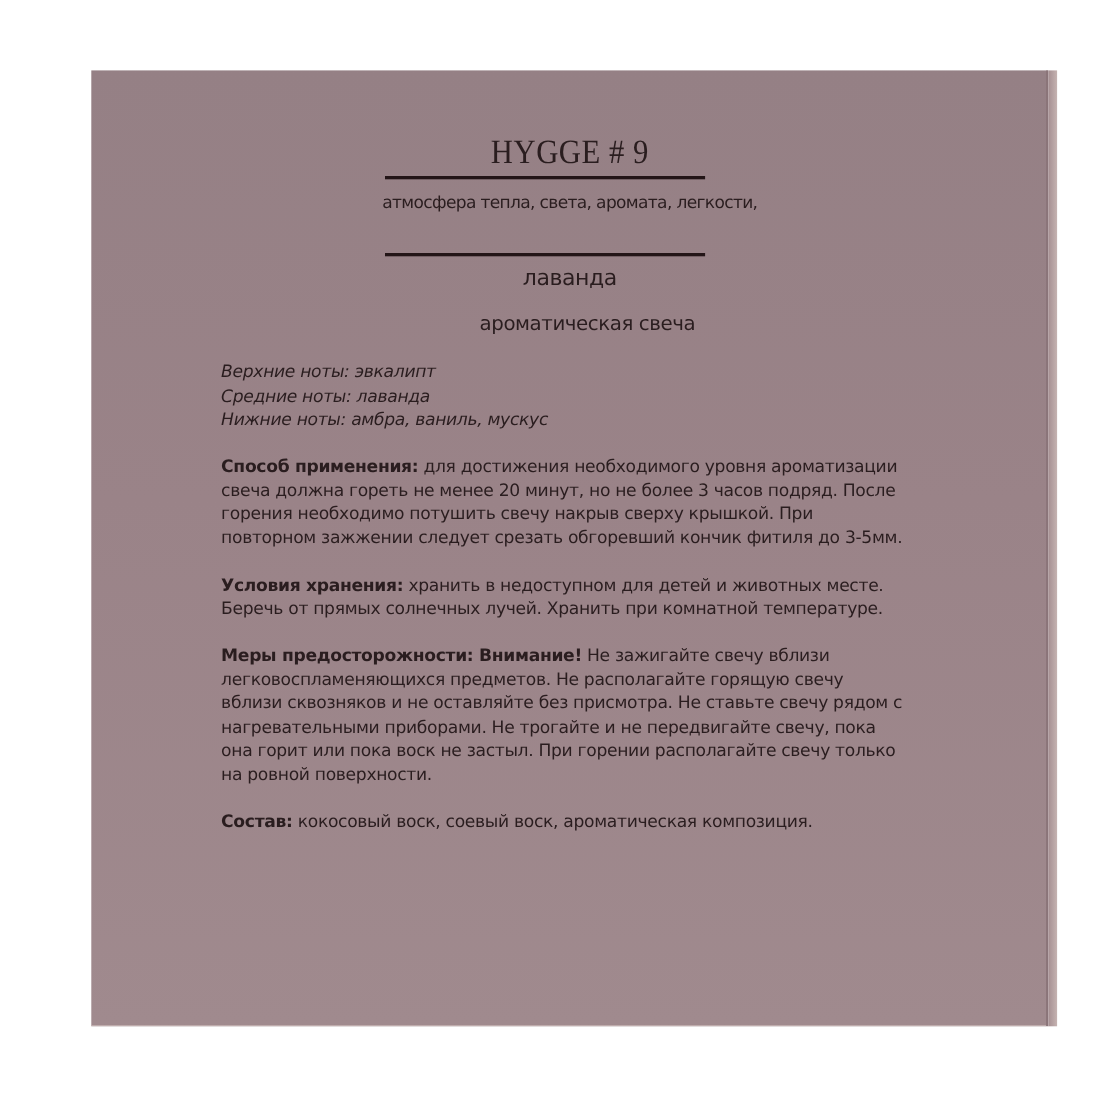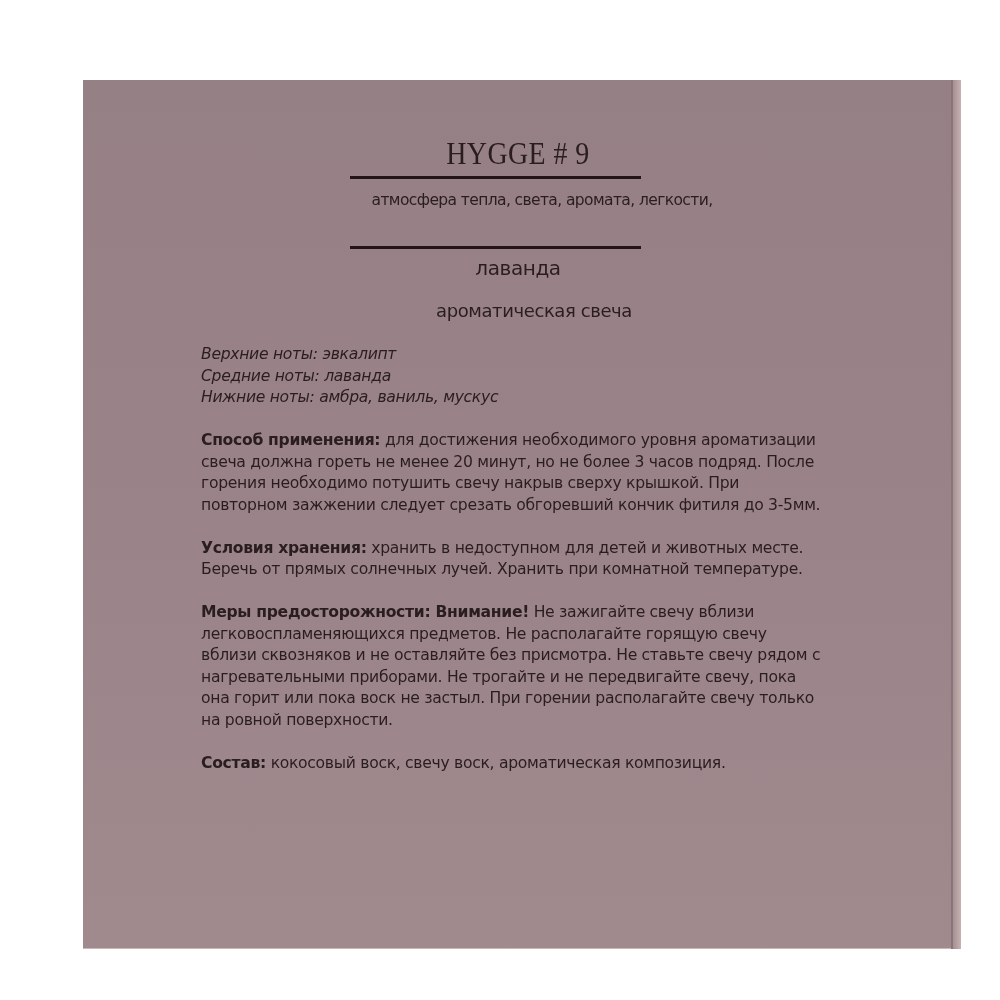--- a/index.html
+++ b/index.html
@@ -6,21 +6,21 @@
       margin: 0;
       padding: 0;
       width: 1000px;
       height: 1000px;
       background: #ffffff;
       overflow: hidden;
     }
     .box {
       position: absolute;
       left: 83px;
-      top: 80px;
+      top: 64px;
       width: 870px;
       height: 869px;
       background: linear-gradient(180deg, #958085 0%, #9a8388 45%, #a08a8e 100%);
       box-shadow: inset -2px 0 0 #8a7479, inset 0 -1px 0 #c9b8b6;
     }
     .box-edge {
       position: absolute;
       right: -8px;
       top: 0;
       width: 8px;
@@ -52,21 +52,20 @@
       position: absolute;
       left: 0;
       width: 100%;
       top: 110px;
       text-align: center;
       font-family: "DejaVu Sans", sans-serif;
       font-size: 15.5px;
       line-height: 21px;
       color: #2a1d1f;
       letter-spacing: -0.6px;
-      padding-left: 24px;
     }
     .scent {
       position: absolute;
       left: 0;
       width: 100%;
       top: 176px;
       text-align: center;
       font-family: "DejaVu Sans", sans-serif;
       font-size: 20px;
       color: #2a1d1f;
@@ -130,16 +129,16 @@
 
     <div class="section">
       <b>Условия хранения:</b><span> хранить в недоступном для детей и животных месте. Беречь от прямых солнечных лучей. Хранить при комнатной температуре.</span>
     </div>
 
     <div class="section">
       <b>Меры предосторожности: Внимание!</b><span> Не зажигайте свечу вблизи легковоспламеняющихся предметов. Не располагайте горящую свечу вблизи сквозняков и не оставляйте без присмотра. Не ставьте свечу рядом с нагревательными приборами. Не трогайте и не передвигайте свечу, пока она горит или пока воск не застыл. При горении располагайте свечу только на ровной поверхности.</span>
     </div>
 
     <div class="section">
-      <b>Состав:</b><span> кокосовый воск, свечу воск, ароматическая композиция.</span>
+      <b>Состав:</b><span> кокосовый воск, соевый воск, ароматическая композиция.</span>
     </div>
   </div>
 </div>
 
 </body></html>

